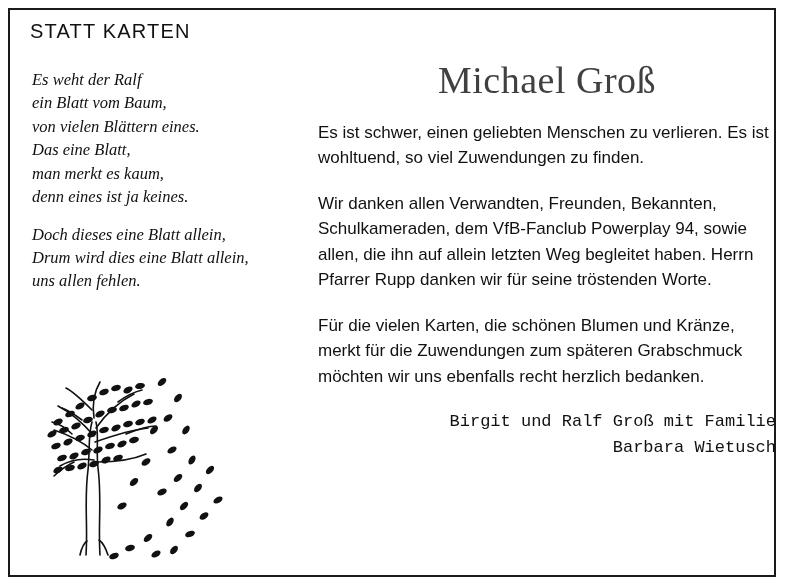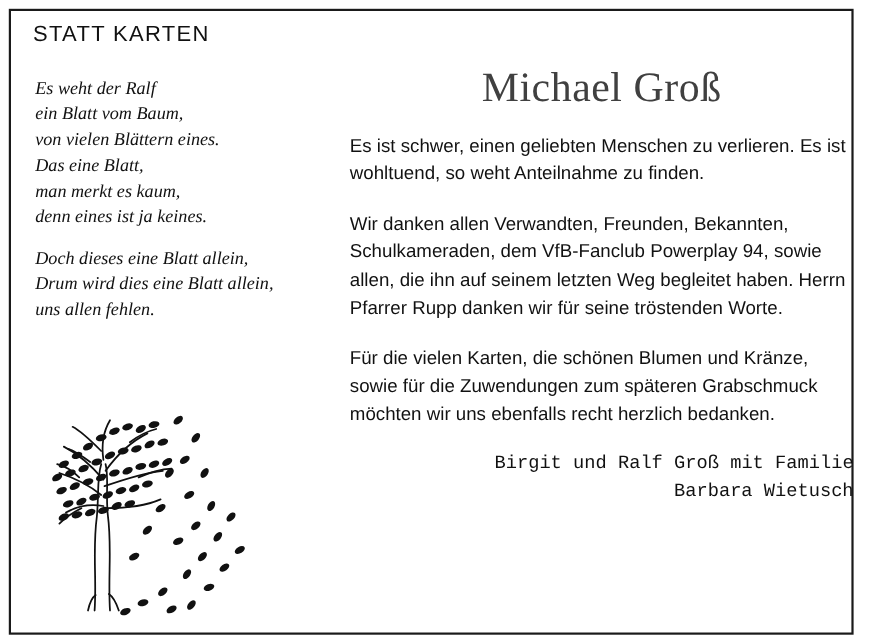--- a/index.html
+++ b/index.html
@@ -221,22 +221,22 @@
         <ellipse cx="124" cy="152" rx="5" ry="3" transform="rotate(-34 124 152)"></ellipse>
         <ellipse cx="112" cy="172" rx="5" ry="3" transform="rotate(-42 112 172)"></ellipse>
         <ellipse cx="100" cy="196" rx="5" ry="3" transform="rotate(-28 100 196)"></ellipse>
       </g>
     </svg>
   </div>
 
   <div class="right">
     <div class="name">Michael Groß</div>
     <div class="body-text">
-      <p>Es ist schwer, einen geliebten Menschen zu verlieren. Es ist wohltuend, so weht Anteilnahme zu finden.</p>
-      <p>Wir danken allen Verwandten, Freunden, Bekannten, Schulkameraden, dem VfB-Fanclub Powerplay 94, sowie allen, die ihn auf seinem letzten Weg begleitet haben. Herrn Pfarrer Rupp danken wir für seine tröstenden Worte.</p>
-      <p>Für die vielen Karten, die schönen Blumen und Kränze, sowie für die Zuwendungen zum späteren Grabschmuck möchten wir uns ebenfalls recht herzlich bedanken.</p>
+      <p>Es ist schwer, einen geliebten Menschen zu verlieren. Es ist wohltuend, so viel Zuwendungen zu finden.</p>
+      <p>Wir danken allen Verwandten, Freunden, Bekannten, Schulkameraden, dem VfB-Fanclub Powerplay 94, sowie allen, die ihn auf allein letzten Weg begleitet haben. Herrn Pfarrer Rupp danken wir für seine tröstenden Worte.</p>
+      <p>Für die vielen Karten, die schönen Blumen und Kränze, merkt für die Zuwendungen zum späteren Grabschmuck möchten wir uns ebenfalls recht herzlich bedanken.</p>
     </div>
     <div class="signature">
       <div>Birgit und Ralf Groß mit Familie</div>
       <div>Barbara Wietusch</div>
     </div>
   </div>
 </div>
 
 </body></html>

